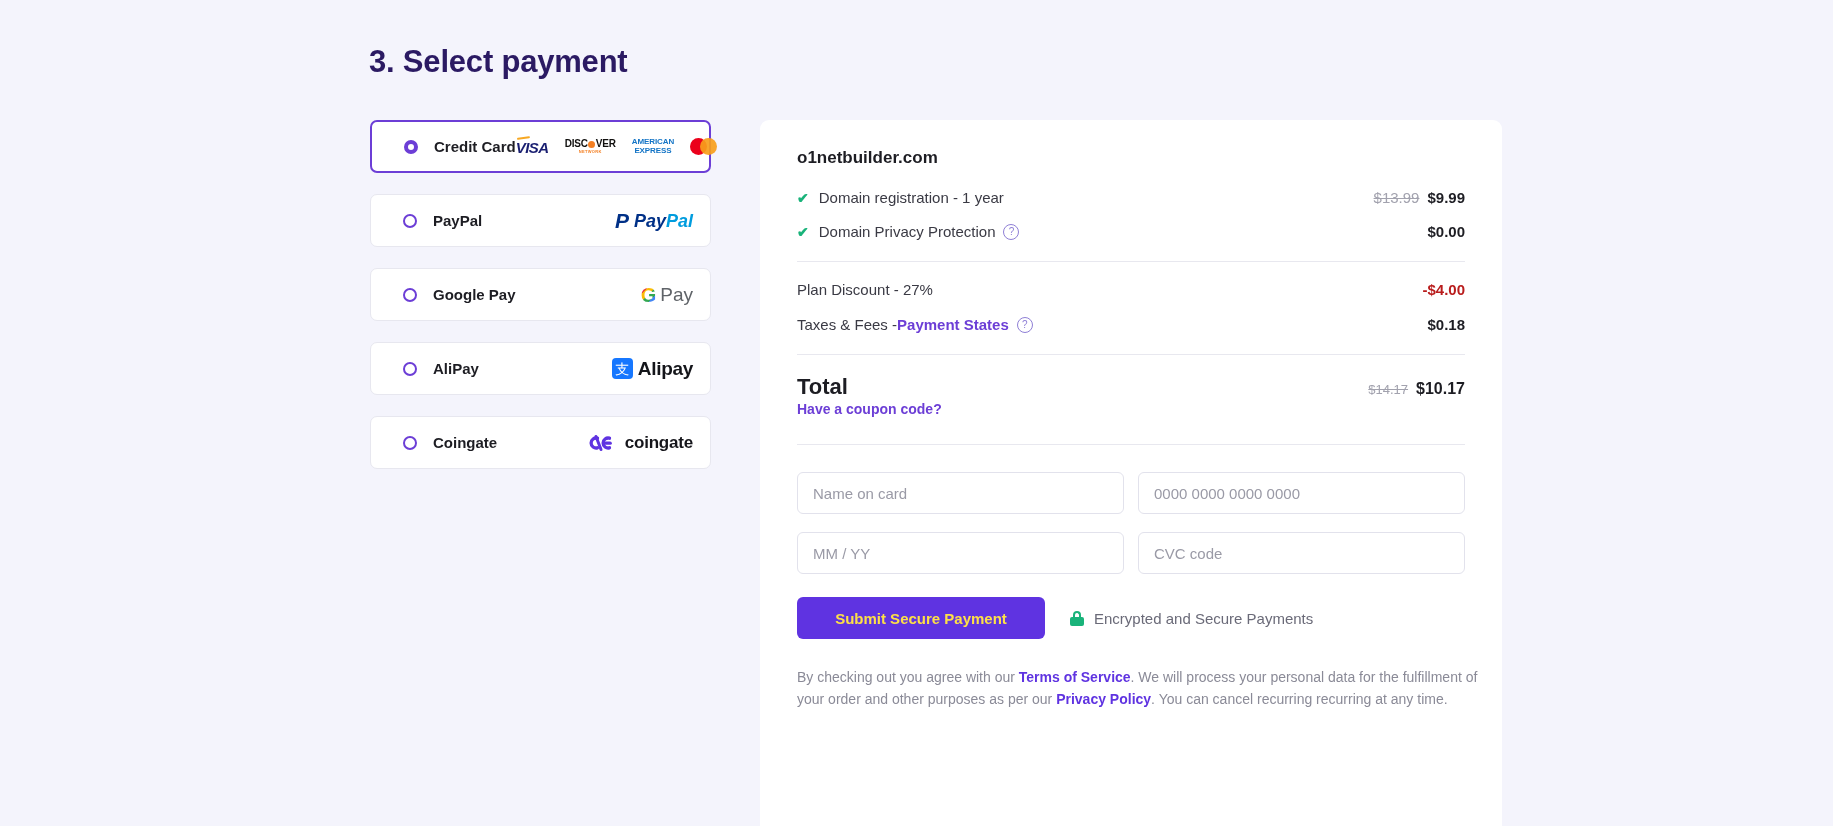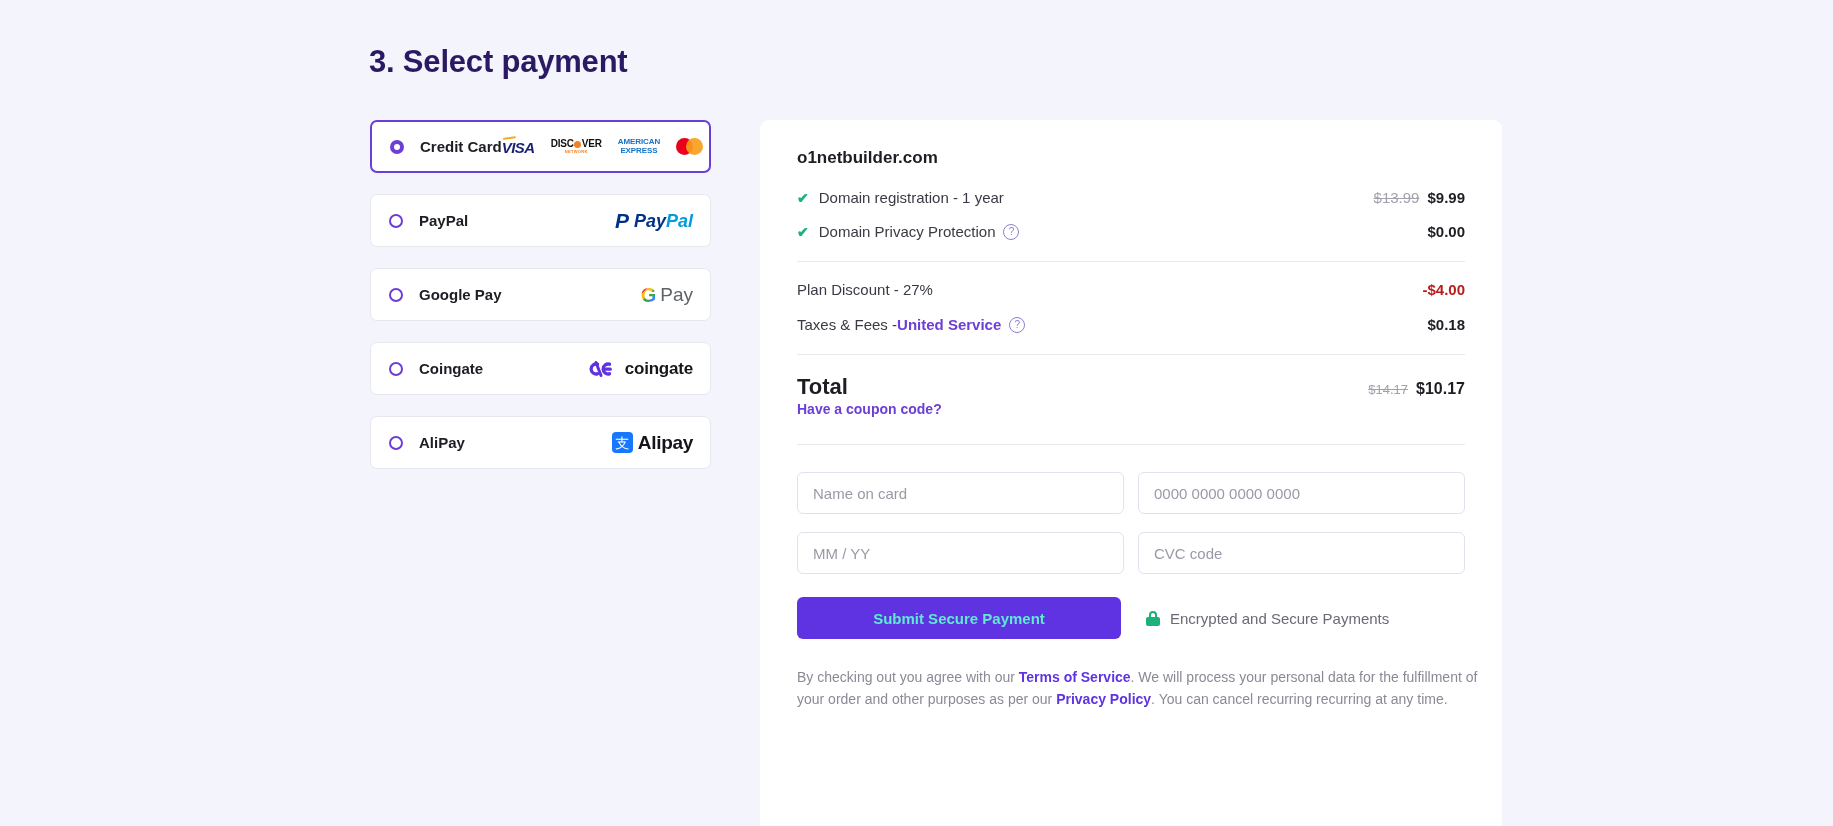--- a/index.html
+++ b/index.html
@@ -35,21 +35,21 @@
     width: 341px;
   }
   .method {
     height: 53px;
     background: #ffffff;
     border: 1px solid #e7e7ef;
     border-radius: 7px;
     box-sizing: border-box;
     display: flex;
     align-items: center;
-    padding: 0 17px 0 18px;
+    padding: 0 17px 0 32px;
     margin-bottom: 21px;
     cursor: pointer;
   }
   .method.selected {
     border: 2px solid #6c3ed6;
     box-shadow: 0 0 0 0 rgba(0,0,0,0);
   }
   .radio {
     width: 14px;
     height: 14px;
@@ -298,26 +298,26 @@
     padding: 0 15px;
     font-size: 15px;
     color: #1d1d23;
     font-family: "Liberation Sans", sans-serif;
     background: #fff;
     outline: none;
   }
   .field::placeholder { color: #9a9aa6; }
   .actions { display: flex; align-items: center; gap: 25px; margin-top: 23px; }
   .submit-btn {
-    width: 324px;
+    width: 248px;
     height: 42px;
     background: #5f33e1;
     border: none;
     border-radius: 6px;
-    color: #5eead4;
+    color: #fde047;
     font-size: 15px;
     font-weight: bold;
     font-family: "Liberation Sans", sans-serif;
     cursor: pointer;
   }
   .secure-note {
     display: flex;
     align-items: center;
     gap: 10px;
     font-size: 15px;
@@ -403,45 +403,45 @@
     <span class="method-logo">
       <span class="gpay">
         <span class="g-letter">G</span>
         <span class="gpay-text">Pay</span>
       </span>
     </span>
   </div>
 
   <div class="method">
     <span class="radio"></span>
+    <span class="method-label">AliPay</span>
+    <span class="method-logo">
+      <span class="alipay">
+        <span class="ali-mark">支</span>
+        <span class="ali-text">Alipay</span>
+      </span>
+    </span>
+  </div>
+
+  <div class="method">
+    <span class="radio"></span>
     <span class="method-label">Coingate</span>
     <span class="method-logo">
       <span class="coingate">
         <svg width="30" height="20" viewBox="0 0 30 20">
           <path d="M11.5 5.2A5 5 0 1 0 11.5 14.8" stroke="#5f33e1" stroke-width="3.3" fill="none" stroke-linecap="round"></path>
           <path d="M23.5 5.2a5 5 0 1 0 0 9.6" stroke="#5f33e1" stroke-width="3.3" fill="none" stroke-linecap="round"></path>
           <path d="M19 10.2h5.2" stroke="#5f33e1" stroke-width="3.3" stroke-linecap="round"></path>
           <path d="M10 3.5l5 13" stroke="#5f33e1" stroke-width="3" stroke-linecap="round"></path>
         </svg>
         <span class="cg-text">coingate</span>
       </span>
     </span>
   </div>
 
-  <div class="method">
-    <span class="radio"></span>
-    <span class="method-label">AliPay</span>
-    <span class="method-logo">
-      <span class="alipay">
-        <span class="ali-mark">支</span>
-        <span class="ali-text">Alipay</span>
-      </span>
-    </span>
-  </div>
-
 </div>
 
 <div class="panel">
 
   <div class="domain-name">o1netbuilder.com</div>
 
   <div class="line-item">
     <span class="check">✔</span>
     <span>Domain registration - 1 year</span>
     <span class="amount">
@@ -458,21 +458,21 @@
 
   <div class="divider"></div>
 
   <div class="sum-row">
     <span>Plan Discount - 27%</span>
     <span class="amount neg">-$4.00</span>
   </div>
 
   <div class="sum-row">
     <span>Taxes &amp; Fees - </span>
-    <span class="country-link">United Service</span>
+    <span class="country-link">Payment States</span>
     <span class="help">?</span>
     <span class="amount">$0.18</span>
   </div>
 
   <div class="divider"></div>
 
   <div class="total-row">
     <span class="total-label">Total</span>
     <span class="total-amt">
       <span class="strike">$14.17</span><span>$10.17</span>

